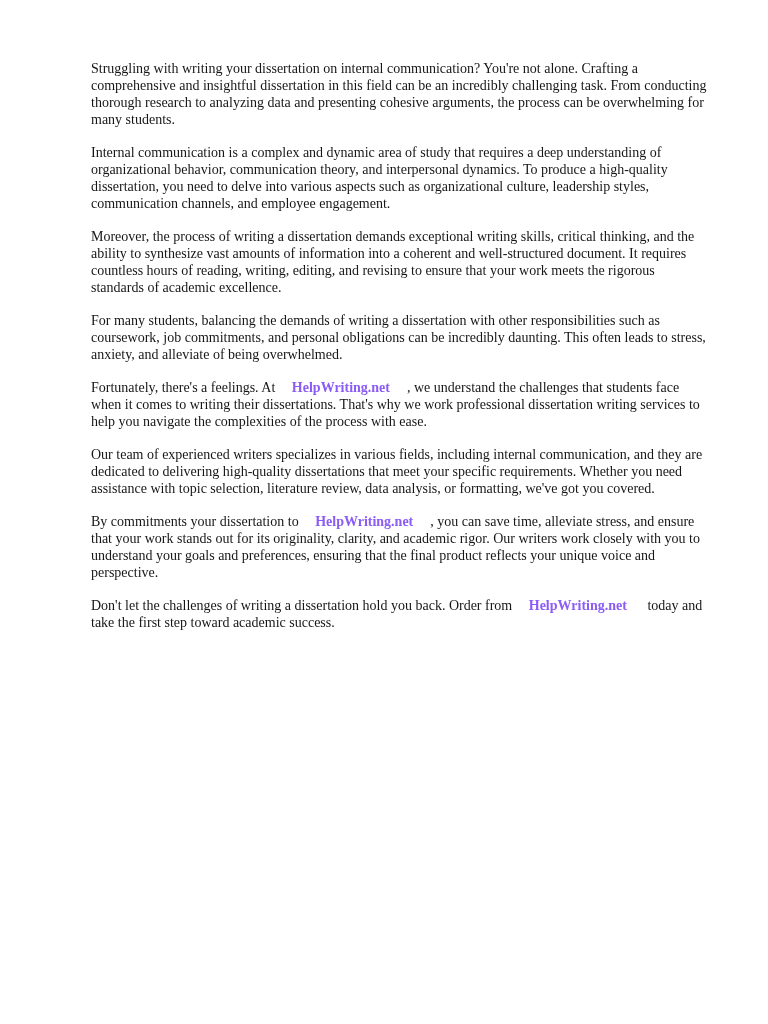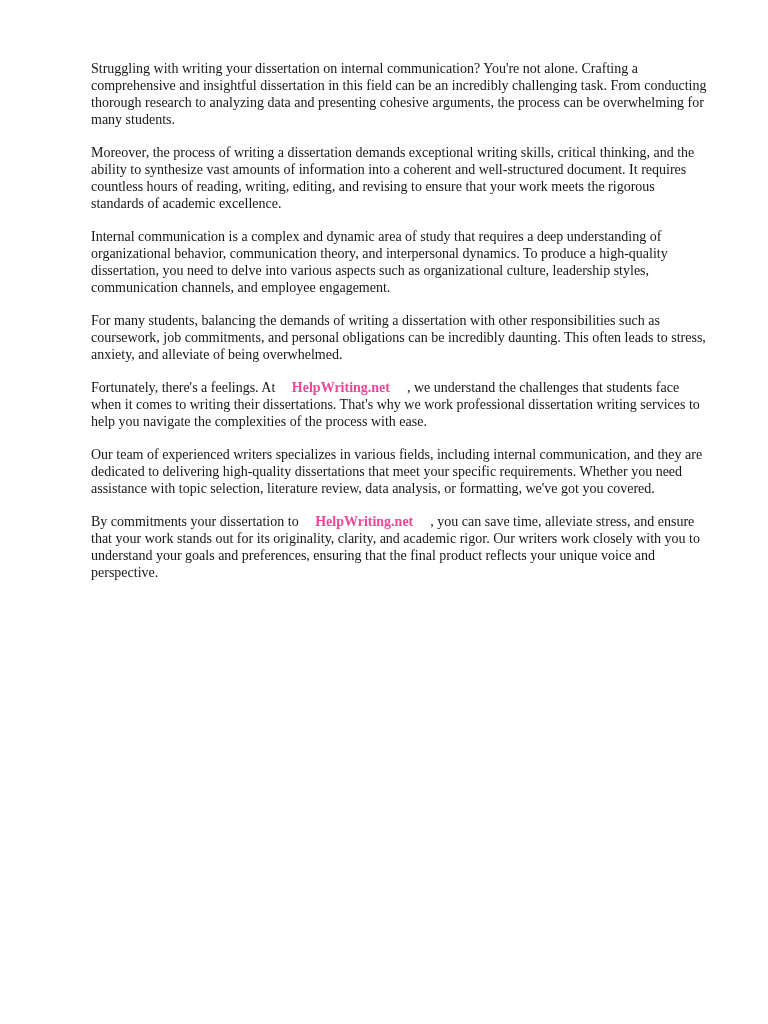--- a/index.html
+++ b/index.html
@@ -25,44 +25,45 @@
       font-size: 14px;
       line-height: 17px;
       color: #161616;
       text-align: left;
     }
     .doc-text p {
       margin: 0 0 16px 0;
       padding: 0;
     }
     a.site-link {
-      color: #ec4899;
+      color: #8b5cf6;
       font-weight: bold;
       text-decoration: none;
       cursor: pointer;
       margin-left: 13px;
       margin-right: 17px;
       white-space: nowrap;
     }
   </style>
 </head>
 <body>
 
 <div class="page">
   <div class="doc-text">
 
     <p><span>Struggling with writing your dissertation on internal communication? You're not alone. Crafting a comprehensive and insightful dissertation in this field can be an incredibly challenging task. From conducting thorough research to analyzing data and presenting cohesive arguments, the process can be overwhelming for many students.</span></p>
 
+    <p><span>Internal communication is a complex and dynamic area of study that requires a deep understanding of organizational behavior, communication theory, and interpersonal dynamics. To produce a high-quality dissertation, you need to delve into various aspects such as organizational culture, leadership styles, communication channels, and employee engagement.</span></p>
+
     <p><span>Moreover, the process of writing a dissertation demands exceptional writing skills, critical thinking, and the ability to synthesize vast amounts of information into a coherent and well-structured document. It requires countless hours of reading, writing, editing, and revising to ensure that your work meets the rigorous standards of academic excellence.</span></p>
-
-    <p><span>Internal communication is a complex and dynamic area of study that requires a deep understanding of organizational behavior, communication theory, and interpersonal dynamics. To produce a high-quality dissertation, you need to delve into various aspects such as organizational culture, leadership styles, communication channels, and employee engagement.</span></p>
 
     <p><span>For many students, balancing the demands of writing a dissertation with other responsibilities such as coursework, job commitments, and personal obligations can be incredibly daunting. This often leads to stress, anxiety, and alleviate of being overwhelmed.</span></p>
 
     <p><span>Fortunately, there's a feelings. At </span><a class="site-link">HelpWriting.net</a><span>, we understand the challenges that students face when it comes to writing their dissertations. That's why we work professional dissertation writing services to help you navigate the complexities of the process with ease.</span></p>
 
     <p><span>Our team of experienced writers specializes in various fields, including internal communication, and they are dedicated to delivering high-quality dissertations that meet your specific requirements. Whether you need assistance with topic selection, literature review, data analysis, or formatting, we've got you covered.</span></p>
 
     <p><span>By commitments your dissertation to </span><a class="site-link">HelpWriting.net</a><span>, you can save time, alleviate stress, and ensure that your work stands out for its originality, clarity, and academic rigor. Our writers work closely with you to understand your goals and preferences, ensuring that the final product reflects your unique voice and perspective.</span></p>
 
+    <p><span>Don't let the challenges of writing a dissertation hold you back. Order from </span><a class="site-link">HelpWriting.net</a><span> today and take the first step toward academic success.</span></p>
 
   </div>
 </div>
 
 </body></html>

